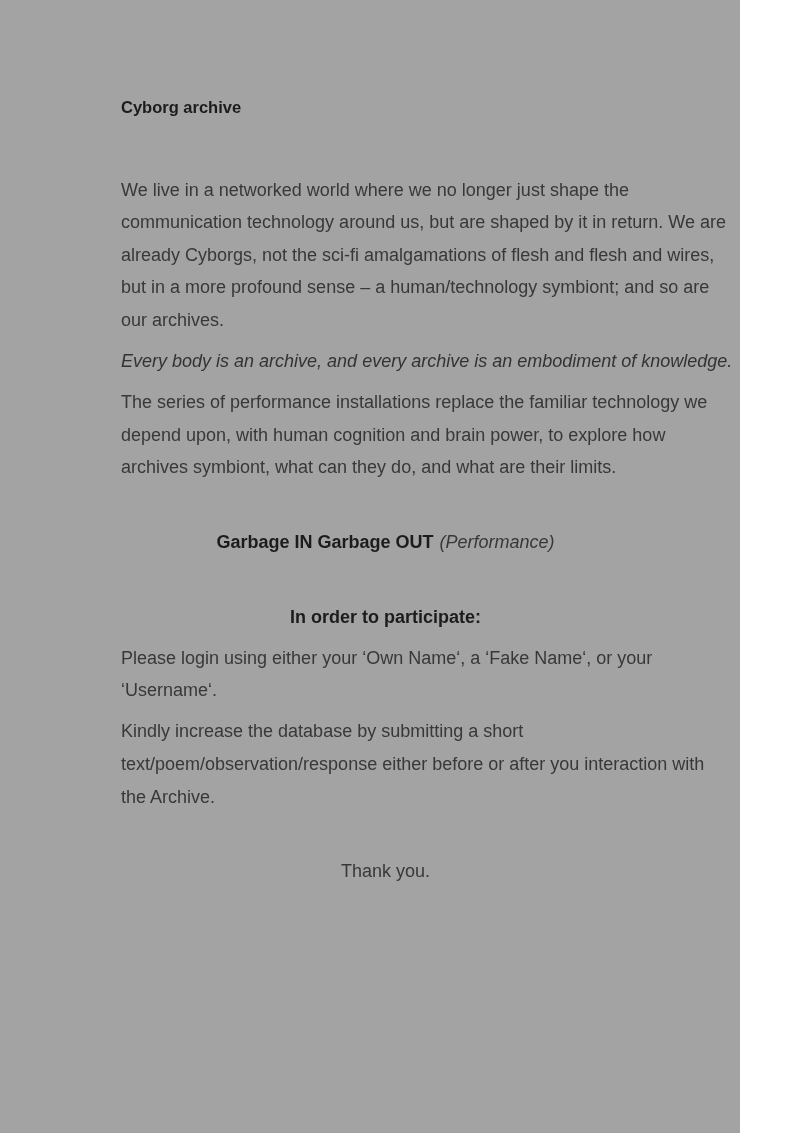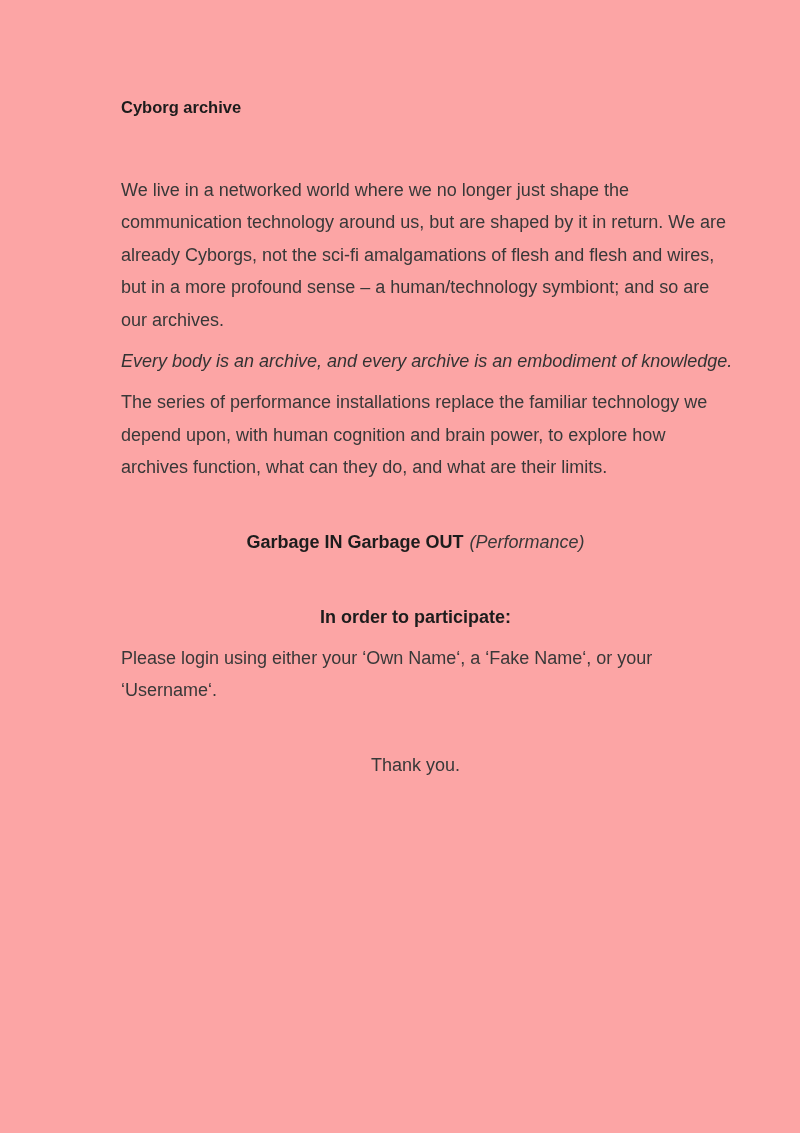--- a/index.html
+++ b/index.html
@@ -5,23 +5,23 @@
   * { margin: 0; padding: 0; box-sizing: border-box; }
   html, body { background: #ffffff; }
   body {
     width: 800px;
     height: 1133px;
     overflow: hidden;
     font-family: "Liberation Sans", sans-serif;
     color: #383838;
   }
   .page {
-    width: 800px;
+    width: 740px;
     height: 1133px;
-    background: #fca5a5;
+    background: #a3a3a3;
     padding: 91px 90px 0 121px;
   }
   .doc-title {
     font-size: 16.5px;
     font-weight: bold;
     color: #1c1c1c;
     line-height: 32.6px;
     margin-bottom: 50px;
     white-space: pre;
   }
@@ -54,26 +54,29 @@
   <p class="doc-par">We live in a networked world where we no longer just shape the
 communication technology around us, but are shaped by it in return. We are
 already Cyborgs, not the sci-fi amalgamations of flesh and flesh and wires,
 but in a more profound sense – a human/technology symbiont; and so are
 our archives.</p>
 
   <p class="doc-par italic-line">Every body is an archive, and every archive is an embodiment of knowledge.</p>
 
   <p class="doc-par">The series of performance installations replace the familiar technology we
 depend upon, with human cognition and brain power, to explore how
-archives function, what can they do, and what are their limits.</p>
+archives symbiont, what can they do, and what are their limits.</p>
 
   <p class="doc-par gap-before"><span class="head-inline">Garbage IN Garbage OUT</span><span class="type-inline">(Performance)</span></p>
 
 
   <p class="doc-par bold-head gap-before">In order to participate:</p>
 
   <p class="doc-par">Please login using either your ‘Own Name‘, a ‘Fake Name‘, or your
 ‘Username‘.</p>
 
+  <p class="doc-par">Kindly increase the database by submitting a short
+text/poem/observation/response either before or after you interaction with
+the Archive.</p>
 
   <p class="doc-par gap-before">Thank you.</p>
 
 </div>
 
 </body></html>

